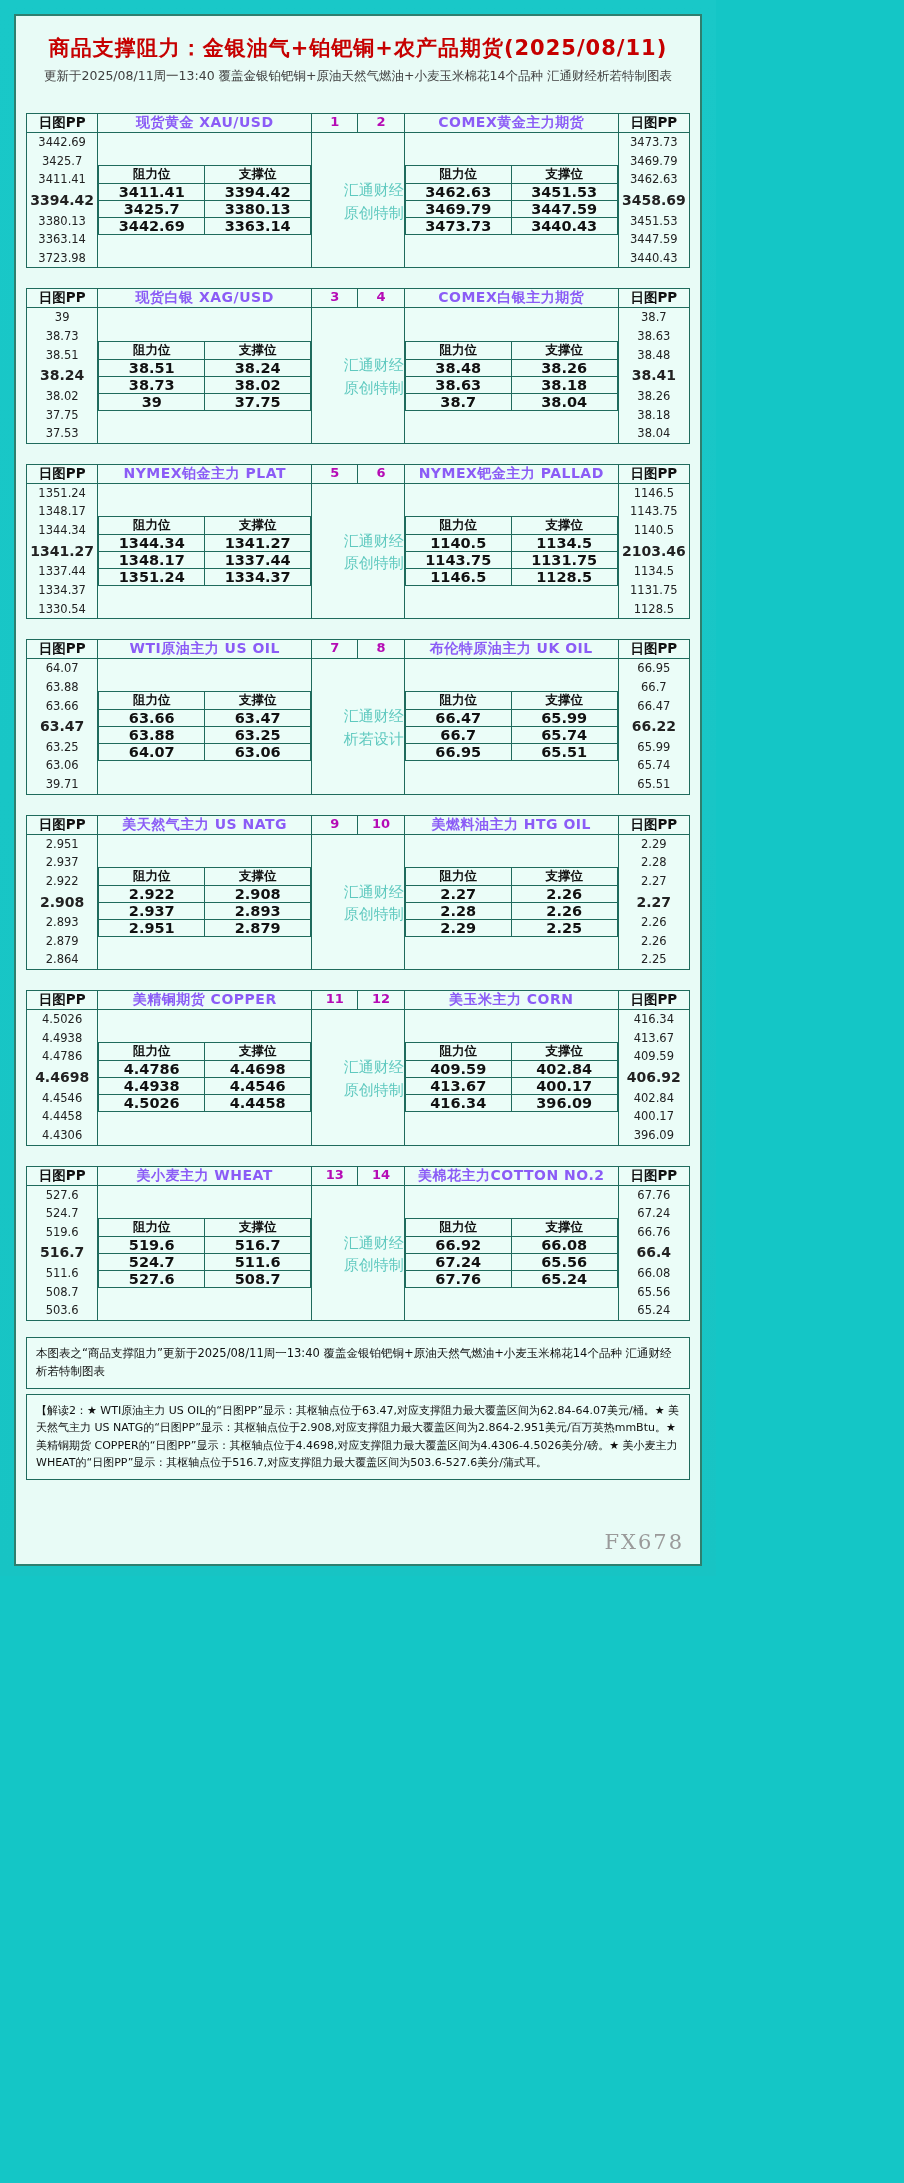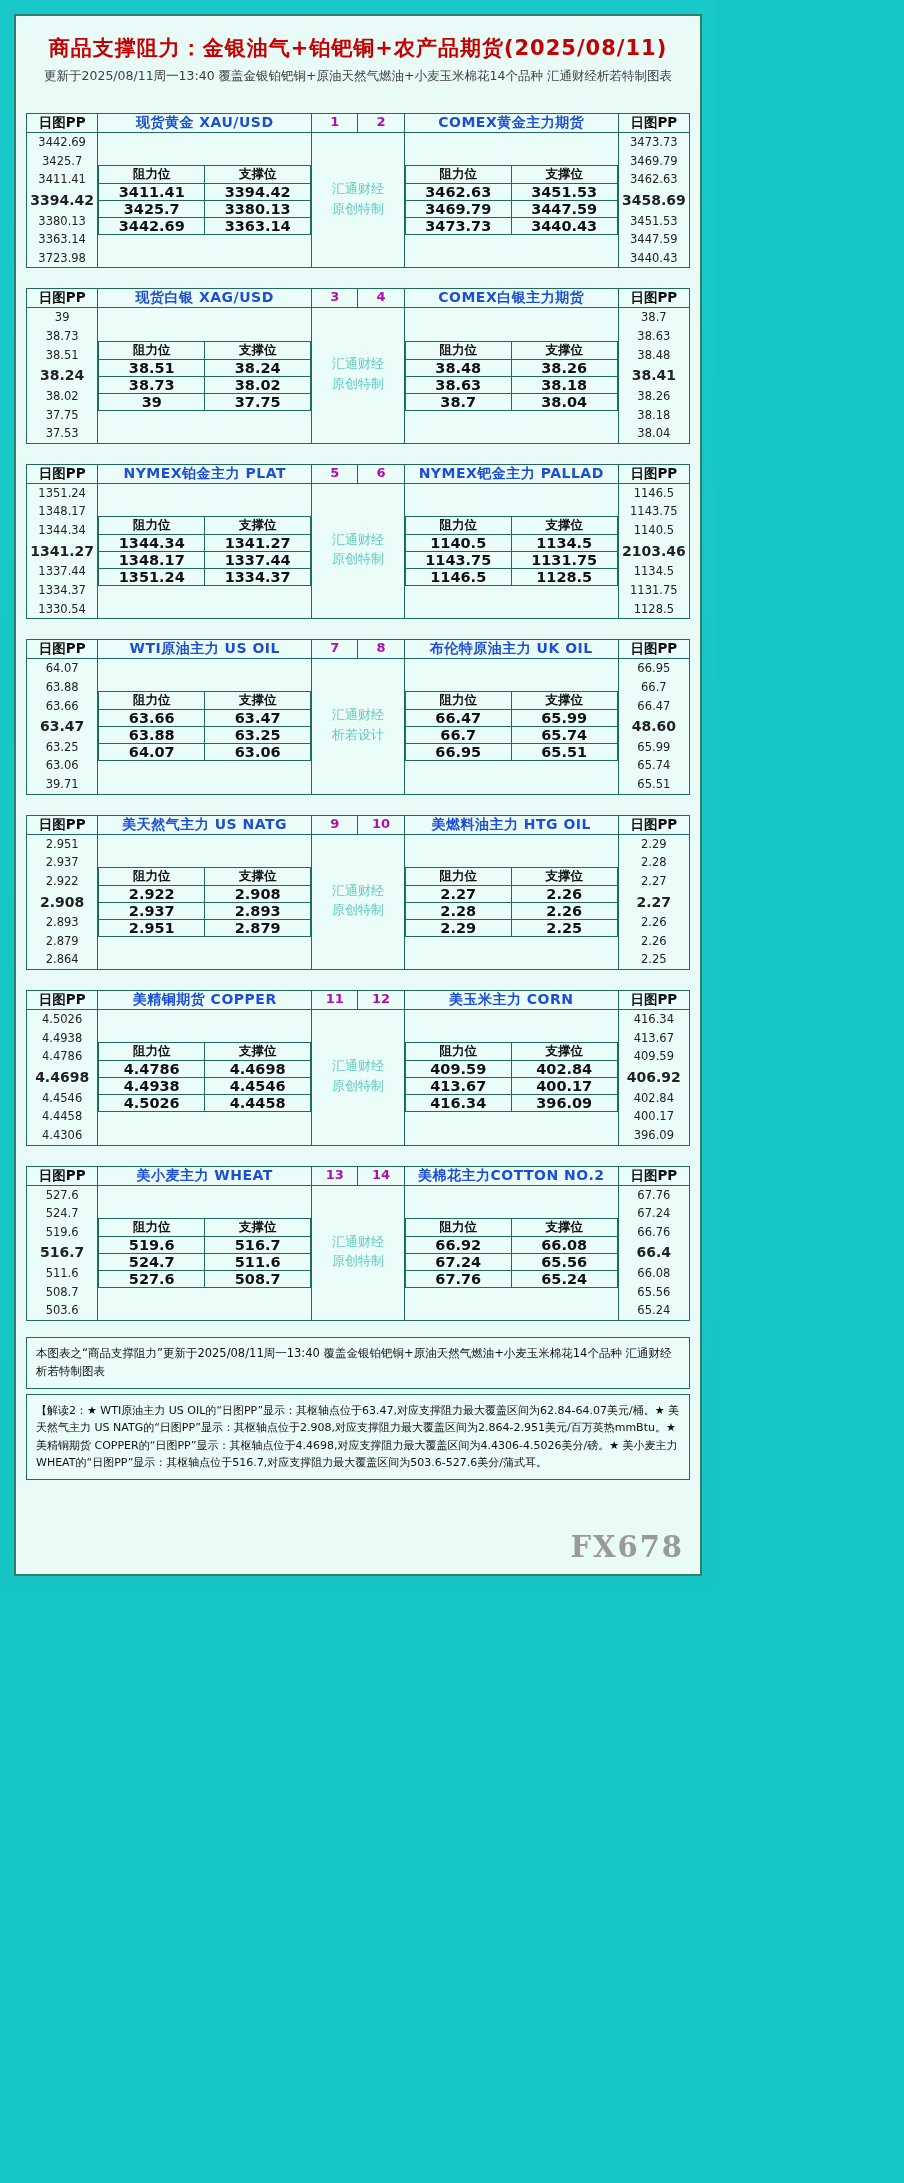--- a/index.html
+++ b/index.html
@@ -50,21 +50,21 @@
     text-align: center;
     font-weight: bold;
     font-size: 13.5px;
     padding: 5px 0;
     color: #111;
   }
   .blkname {
     text-align: center;
     font-weight: bold;
     font-size: 14px;
-    color: #1d4ed8;
+    color: #8b5cf6;
     padding: 5px 0;
     letter-spacing: 0.5px;
   }
   .numcol {
     text-align: center;
     font-size: 11.5px;
     color: #222;
     line-height: 1.62;
     padding: 3px 2px;
     vertical-align: middle;
@@ -89,23 +89,23 @@
   }
   .idxcell {
     text-align: center;
     vertical-align: top;
     font-size: 13px;
     font-weight: bold;
     color: #b50bb5;
     padding-top: 5px;
   }
   .wm {
-    font-size: 13px;
+    font-size: 15px;
     color: #5fc9bf;
-    text-align: center;
+    text-align: right;
     line-height: 1.5;
     padding-top: 46px;
   }
   .inner {
     width: 100%;
     border-collapse: collapse;
     table-layout: fixed;
   }
   .inner td, .inner th { border: 1px solid #1f6b5d; }
   .footnote {
@@ -123,22 +123,22 @@
     border: 1px solid #1f6b5d;
     font-size: 11px;
     line-height: 1.6;
     padding: 7px 9px;
     color: #111;
     margin-bottom: 5px;
   }
   .wmbig {
     text-align: right;
     color: #9a9a9a;
-    font-size: 29px;
-    font-weight: bold;
+    font-size: 21px;
+    font-weight: normal;
     letter-spacing: 2px;
     padding: 2px 6px 0 0;
     font-family: "DejaVu Serif", serif;
     margin-top: 48px;
   }
 </style>
 </head>
 <body>
 
 <div class="page">
@@ -481,21 +481,21 @@
                       <td>66.95</td>
                       <td>65.51</td>
                     </tr>
                   </tbody>
                 </table>
               </td>
               <td class="numcol">
                 <div class="">66.95</div>
                 <div class="">66.7</div>
                 <div class="">66.47</div>
-                <div class="hl">48.60</div>
+                <div class="hl">66.22</div>
                 <div class="">65.99</div>
                 <div class="">65.74</div>
                 <div class="">65.51</div>
               </td>
             </tr>
           </tbody>
         </table>
         <table class="block">
           <colgroup>
             <col style="width:10%">

